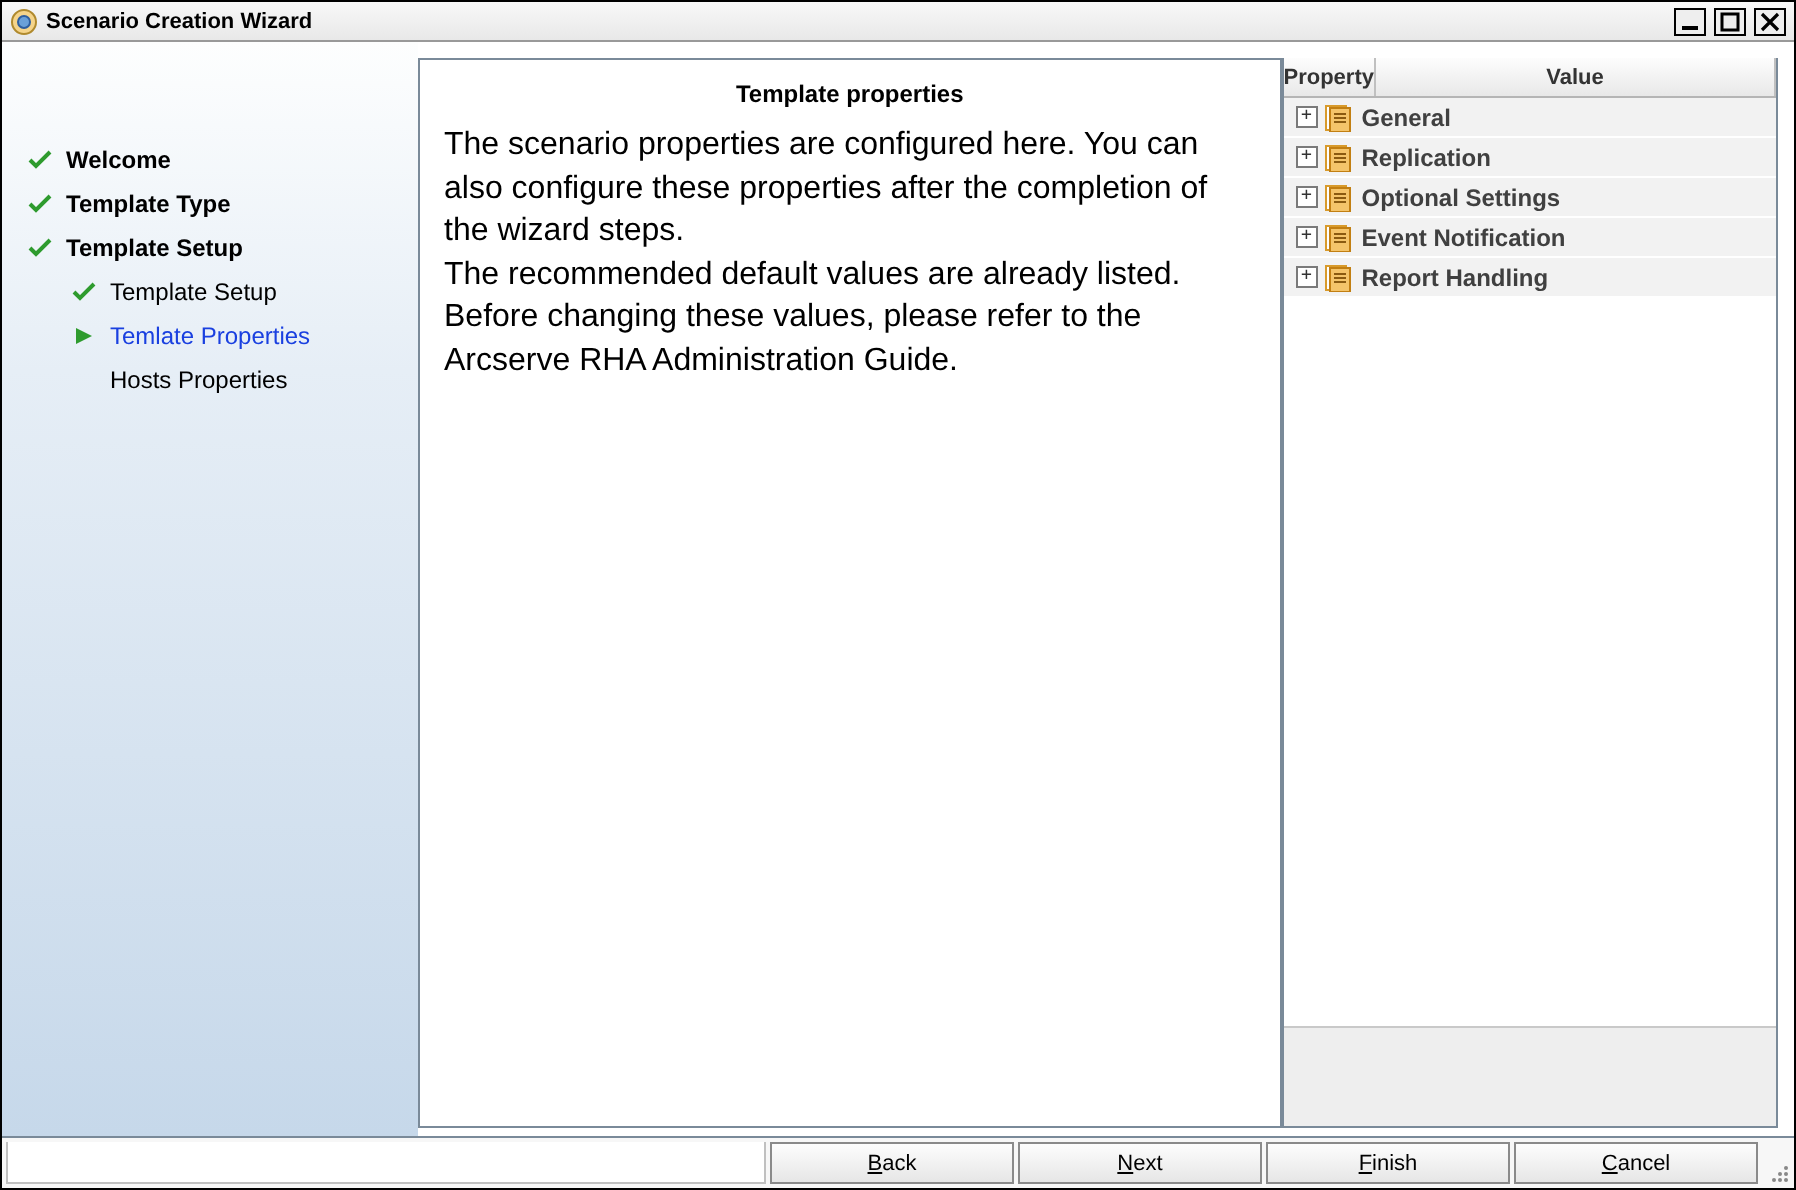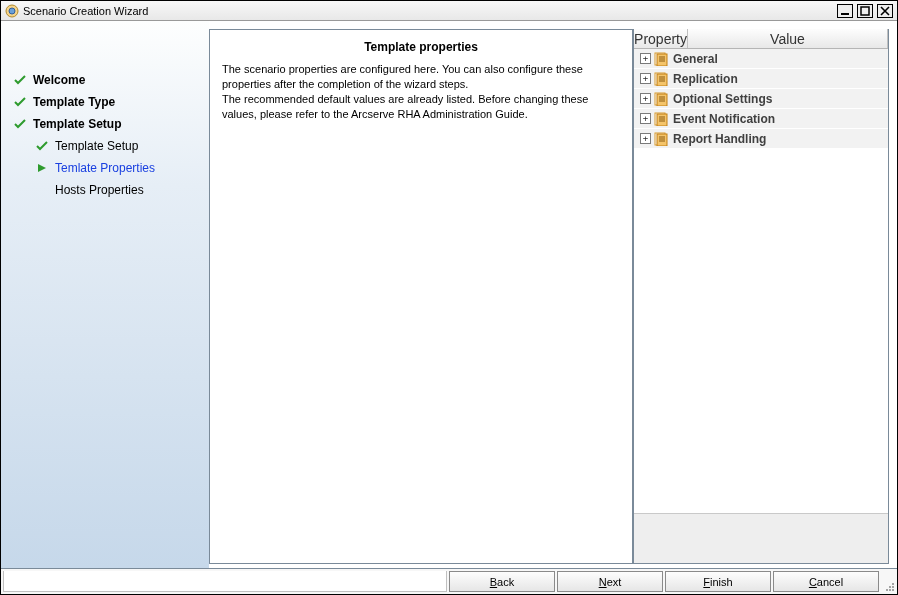--- a/index.html
+++ b/index.html
@@ -19,20 +19,21 @@
     background: #fff;
   }
   .titlebar {
     height: 20px;
     background: linear-gradient(to bottom, #f8f8f8, #e8e8e8);
     border-bottom: 1px solid #999;
     display: flex;
     align-items: center;
     padding: 0 4px;
     gap: 4px;
+    font-weight: bold;
   }
   .titlebar .title-text {
     flex: 1;
     font-size: 11px;
     color: #000;
   }
   .titlebar .win-btn {
     width: 16px; height: 14px;
     border: 1px solid #000;
     background: #eee;
@@ -96,39 +97,40 @@
     background: #fff;
     padding: 10px 12px 14px 12px;
   }
   .desc-title {
     text-align: center;
     font-weight: bold;
     font-size: 12px;
     margin-bottom: 8px;
   }
   .desc-text {
-    font-size: 11px;
+    font-size: 16px;
     color: #000;
     line-height: 1.35;
   }
   .grid-box {
     flex: 1;
     border: 1px solid #7a8a99;
     border-top: none;
     display: flex;
     flex-direction: column;
     min-height: 0;
   }
   .grid-header {
     display: flex;
     height: 20px;
     background: linear-gradient(to bottom,#fdfdfd,#e8e8e8);
     border-bottom: 1px solid #b5b5b5;
-    font-size: 14px;
+    font-size: 11px;
     color: #333;
+    font-weight: bold;
   }
   .grid-header .col {
     display: flex;
     align-items: center;
     justify-content: center;
     border-right: 1px solid #c0c0c0;
   }
   .col-prop { flex: 1; }
   .col-val { width: 200px; border-right:none;}
   .grid-body {
@@ -176,21 +178,21 @@
     background: #f7f7f7;
   }
   .status-cell {
     flex: 1;
     border: 1px solid #c0c0c0;
     border-top: none;
     margin: 2px 2px 2px 2px;
     background:#fff;
   }
   .btn {
-    width: 106px;
+    width: 122px;
     margin: 2px 2px 2px 0;
     border: 1px solid #8a8a8a;
     background: linear-gradient(to bottom,#fdfdfd,#e6e6e6);
     display:flex; align-items:center; justify-content:center;
     font-size: 11px;
     color: #000;
     cursor: default;
   }
   .btn .ul { text-decoration: underline; }
   .grip {

